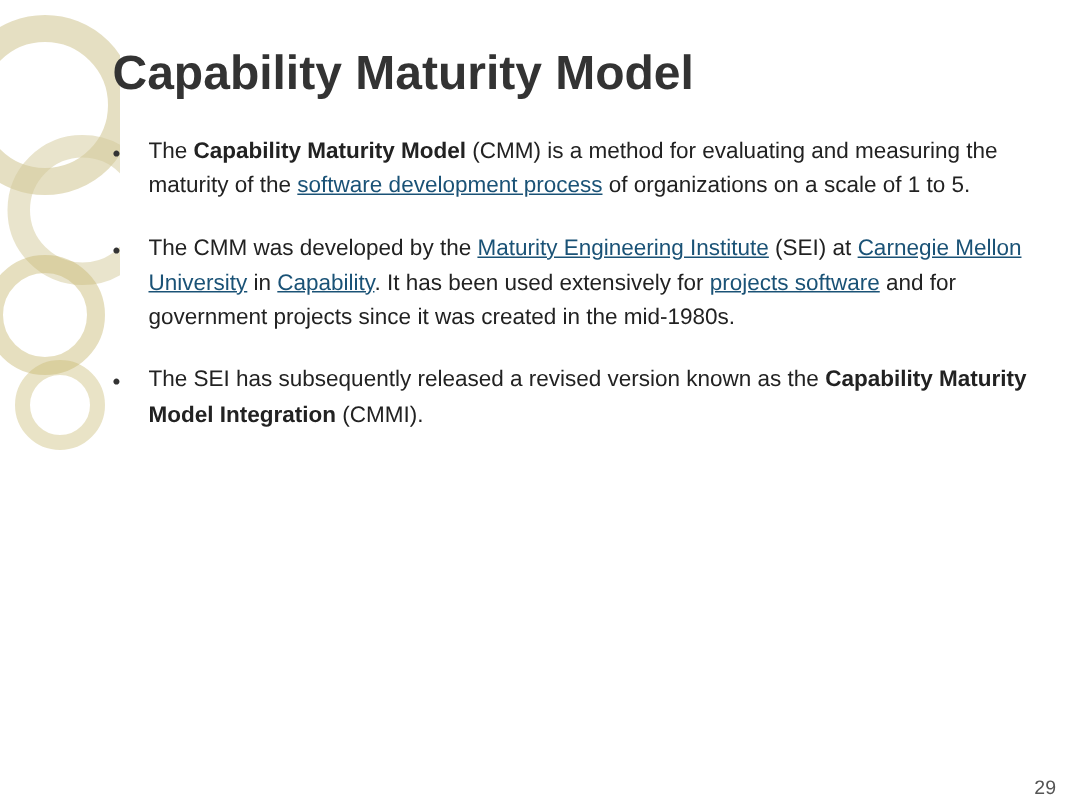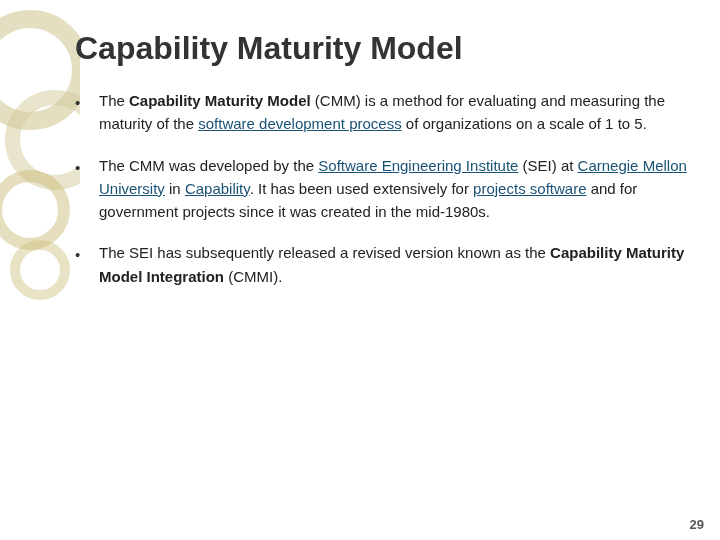--- a/index.html
+++ b/index.html
@@ -120,21 +120,20 @@
       color: #1a5276;
       text-decoration: underline;
     }
 
     .page-number {
       position: absolute;
       bottom: 8px;
       right: 16px;
       font-size: 13px;
       color: #555;
-      font-weight: bold;
     }
   </style>
 </head>
 <body>
 
 <div class="slide-container">
 
   <div class="deco-circles">
     <div class="circle1"></div>
     <div class="circle2"></div>
@@ -150,21 +149,21 @@
       <li class="bullet-item">
         <span class="bullet-dot">•</span>
         <span class="bullet-text">
           The <strong>Capability Maturity Model</strong> (CMM) is a method for evaluating and measuring the maturity of the <a class="link" href="#">software development process</a> of organizations on a scale of 1 to 5.
         </span>
       </li>
 
       <li class="bullet-item">
         <span class="bullet-dot">•</span>
         <span class="bullet-text">
-          The CMM was developed by the <a class="link" href="#">Software Engineering Institute</a> (SEI) at <a class="link" href="#">Carnegie Mellon University</a> in <a class="link" href="#">Capability</a>. It has been used extensively for <a class="link" href="#">projects software</a> and for government projects since it was created in the mid-1980s.
+          The CMM was developed by the <a class="link" href="#">Maturity Engineering Institute</a> (SEI) at <a class="link" href="#">Carnegie Mellon University</a> in <a class="link" href="#">Capability</a>. It has been used extensively for <a class="link" href="#">projects software</a> and for government projects since it was created in the mid-1980s.
         </span>
       </li>
 
       <li class="bullet-item">
         <span class="bullet-dot">•</span>
         <span class="bullet-text">
           The SEI has subsequently released a revised version known as the <strong>Capability Maturity Model Integration</strong> (CMMI).
         </span>
       </li>
 

